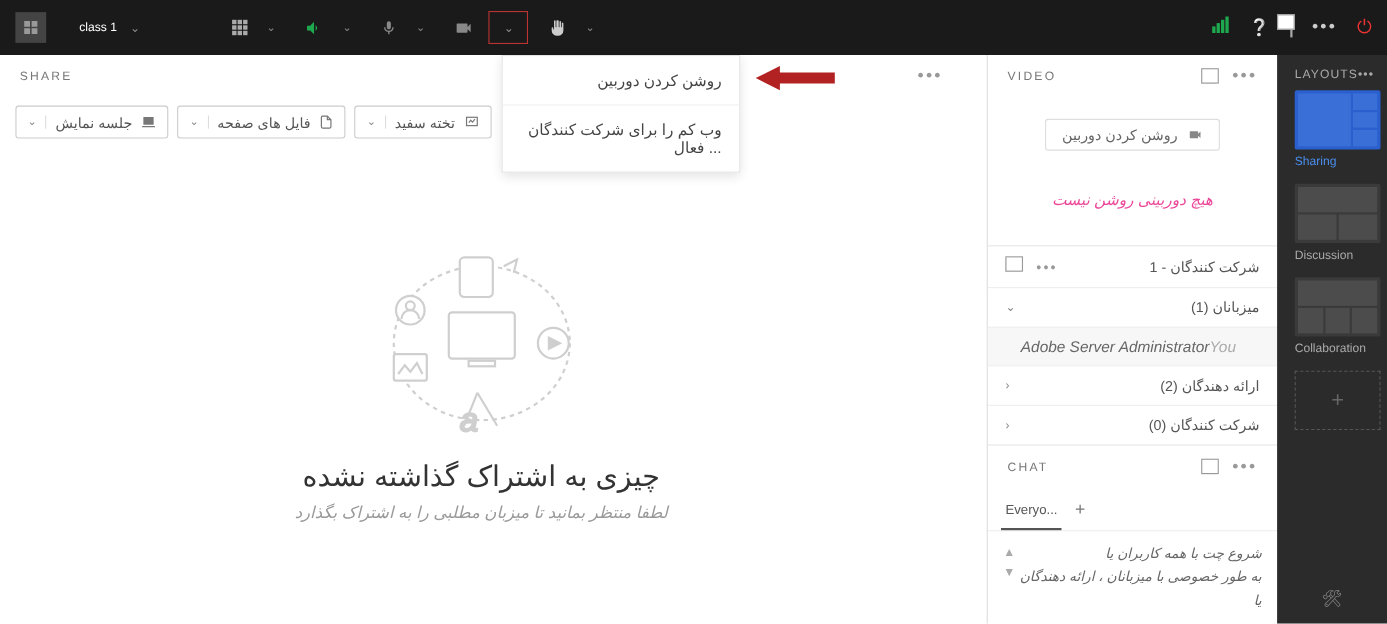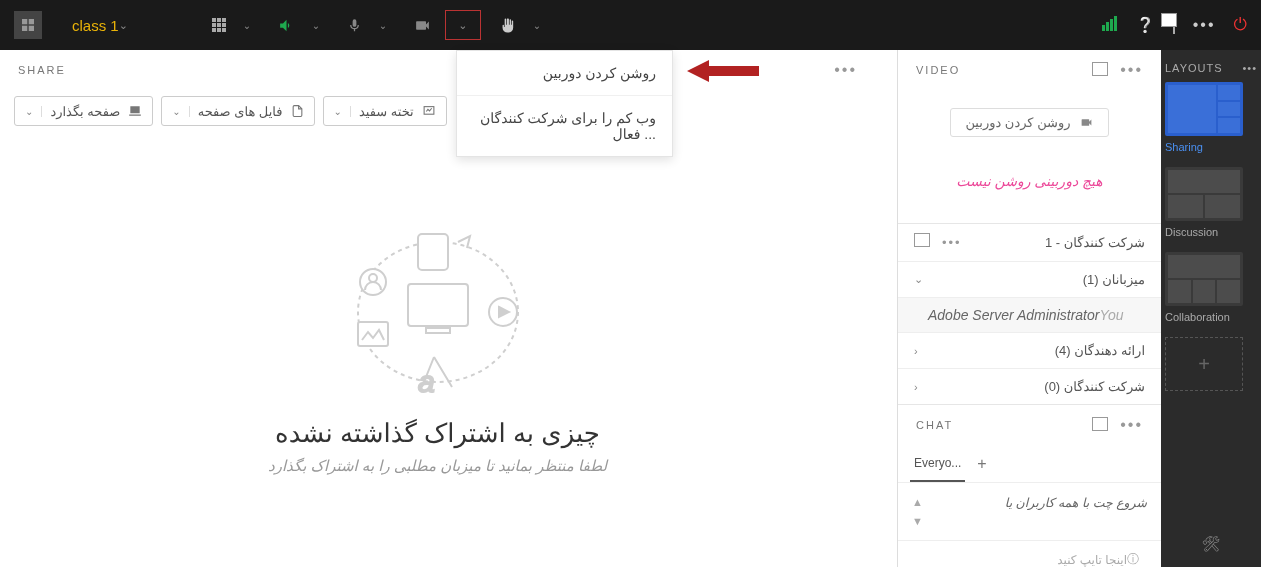--- a/index.html
+++ b/index.html
@@ -1,21 +1,21 @@
 <!DOCTYPE html>
 <html><head>
 <meta charset="utf-8">
 <style>
 * { margin:0; padding:0; box-sizing:border-box; font-family:Tahoma,Arial,sans-serif; }
 body { width:1261px; height:567px; background:#fff; overflow:hidden; position:relative; }
 
 .topbar { height:50px; background:#1a1a1a; display:flex; align-items:center; color:#ccc; padding:0 14px; }
 .tb-logo { width:28px; height:28px; background:#444; display:flex; align-items:center; justify-content:center; margin-right:30px; }
 .tb-logo svg { fill:#999; }
-.tb-title { font-size:15px; color:#eab308; margin-right:0; }
+.tb-title { font-size:11px; color:#ffffff; margin-right:12px; }
 .tb-chev { color:#888; font-size:11px; margin-right:70px; cursor:pointer; }
 .tb-grid { width:14px; height:14px; display:grid; grid-template-columns:repeat(3,1fr); gap:1px; }
 .tb-grid span{ background:#aaa; }
 .tb-sep { width:34px; text-align:center; color:#888; font-size:10px; cursor:pointer;}
 .tb-icon { margin-left:14px; margin-right:4px; cursor:pointer; display:flex; align-items:center; }
 .tb-cam-box { border:1px solid #b33; width:36px; height:30px; margin-left:10px; display:flex; align-items:center; justify-content:center; color:#888; font-size:11px;}
 .tb-right { margin-left:auto; display:flex; align-items:center; gap:18px; }
 .tb-right .bars span{ display:inline-block; width:3px; margin-right:1px; background:#1ea94e;}
 .tb-right .bars span:nth-child(1){height:6px} .tb-right .bars span:nth-child(2){height:9px} .tb-right .bars span:nth-child(3){height:12px} .tb-right .bars span:nth-child(4){height:15px}
 .tb-power{ color:#e33; font-size:17px; }
@@ -59,21 +59,21 @@
 .chatbox{ flex:1; display:flex; flex-direction:column; }
 .chattabs{ display:flex; align-items:center; padding:0 12px; height:38px; font-size:12px; border-bottom:1px solid #eee;}
 .chattabs .tab{ padding:0 4px; height:100%; display:flex; align-items:center; cursor:pointer; margin-right:12px; color:#555; }
 .chattabs .tab.act{ border-bottom:2px solid #555;}
 .chattabs .plus{ color:#777; font-size:16px; cursor:pointer;}
 .chatbody{ flex:1; padding:10px 14px; text-align:right; font-size:12.5px; color:#666; font-style:italic; line-height:1.7;}
 .chatbody .arrw{ float:left; color:#aaa; font-size:11px;}
 .chatin{ border-top:1px solid #eee; padding:10px 14px; font-size:12px; color:#aaa; text-align:right; display:flex; align-items:center;}
 .chatin .info{ margin-right:8px;}
 
-.layouts{ position:absolute; right:0; top:50px; bottom:0; width:100px; background:#2b2b2b; padding:12px 4px; color:#aaa; font-size:11px; }
+.layouts{ position:absolute; right:0; top:50px; bottom:0; width:100px; background:#2b2b2b; padding:12px 16px; color:#aaa; font-size:11px; }
 .ly-title{ letter-spacing:1px; margin-bottom:8px; display:flex; align-items:center; }
 .ly-title .dots{ margin-left:auto;}
 .ly-thumb{ width:78px; height:54px; background:#3a3a3a; border-radius:2px; margin-bottom:5px; cursor:pointer; padding:3px; display:grid; gap:2px; }
 .ly-thumb.sharing{ background:#2a5fcd; grid-template-columns: 2.2fr 1fr; grid-template-rows:1fr 1fr 1fr;}
 .ly-thumb.sharing span{ background:#3a6fd8;}
 .ly-thumb.sharing span:first-child{ grid-row:1/4;}
 .ly-thumb.disc{ grid-template-columns:1fr 1fr; grid-template-rows:1fr 1fr;}
 .ly-thumb.disc span{background:#4c4c4c;}
 .ly-thumb.disc span:first-child{grid-column:1/3;}
 .ly-thumb.collab{ grid-template-columns:1fr 1fr 1fr; grid-template-rows:1fr 1fr;}
@@ -165,21 +165,21 @@
   <div class="left-area">
     <div class="podhdr">
       <span>SHARE</span>
       <div class="phr">
         <span style="letter-spacing:2px;">•••</span>
       </div>
     </div>
     <div class="share-tool">
       <div class="stbtn">
         <span class="ch">⌄</span>
-        <span>صفحه بگذارد</span>
+        <span>جلسه نمایش</span>
         <svg width="14" height="14" viewBox="0 0 24 24" fill="#777">
             <path d="M4 4h16v12H4zM2 18h20v2H2z"></path>
           </svg>
       </div>
       <div class="stbtn">
         <span class="ch">⌄</span>
         <span>فایل های صفحه</span>
         <svg width="13" height="14" viewBox="0 0 24 24" fill="none" stroke="#777" stroke-width="2">
             <path d="M14 2H6a2 2 0 0 0-2 2v16a2 2 0 0 0 2 2h12a2 2 0 0 0 2-2V8z"></path>
             <path d="M14 2v6h6"></path>
@@ -251,21 +251,21 @@
       <div class="att-row">
         <span class="ch">⌄</span>
         <span>میزبانان (1)</span>
       </div>
       <div class="att-user">
         <span>Adobe Server Administrator</span>
         <span class="you">You</span>
       </div>
       <div class="att-row">
         <span class="ch">›</span>
-        <span>ارائه دهندگان (4)</span>
+        <span>ارائه دهندگان (2)</span>
       </div>
       <div class="att-row">
         <span class="ch">›</span>
         <span>شرکت کنندگان (0)</span>
       </div>
     </div>
 
     <div class="chatbox">
       <div class="podhdr">
         <span>CHAT</span>
@@ -274,20 +274,21 @@
           <span style="letter-spacing:2px;">•••</span>
         </div>
       </div>
       <div class="chattabs">
         <span class="tab act">Everyo...</span>
         <span class="plus">+</span>
       </div>
       <div class="chatbody">
         <span class="arrw">▲<br>▼</span>
         <div>شروع چت با همه کاربران یا</div>
+        <div>به طور خصوصی با میزبانان ، ارائه دهندگان یا</div>
       </div>
       <div class="chatin">
         <span style="flex:1;">اینجا تایپ کنید</span>
         <span class="info">ⓘ</span>
       </div>
     </div>
   </div>
 </div>
 
 <div class="layouts">

